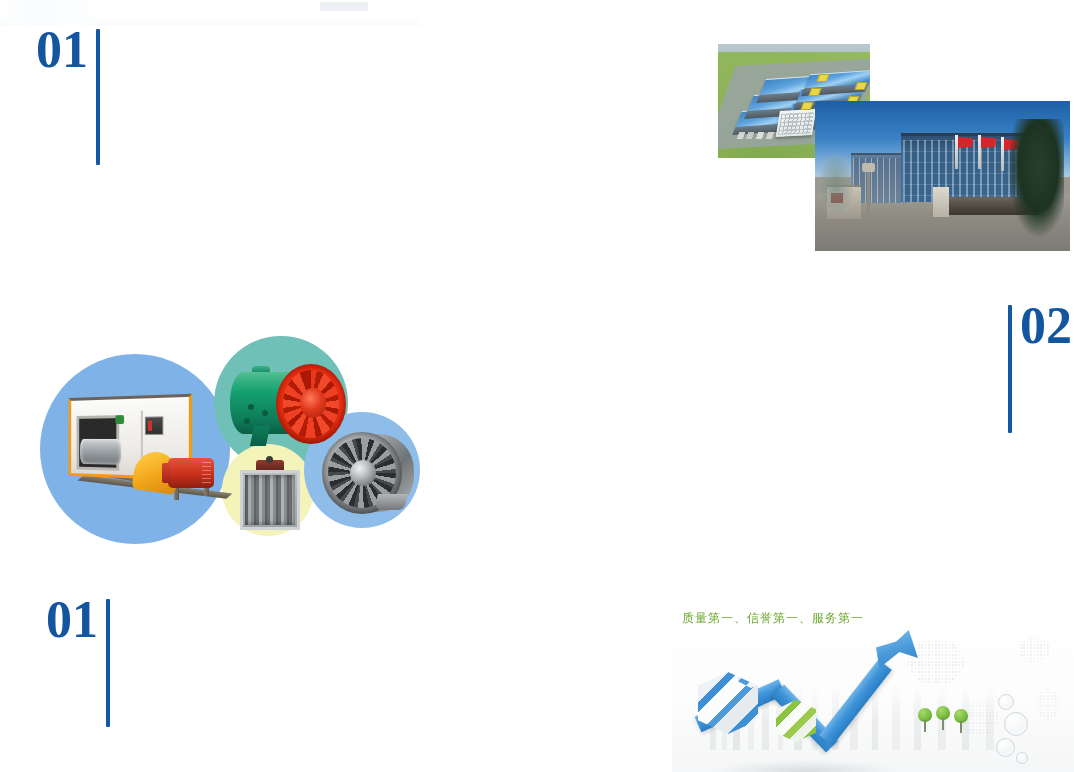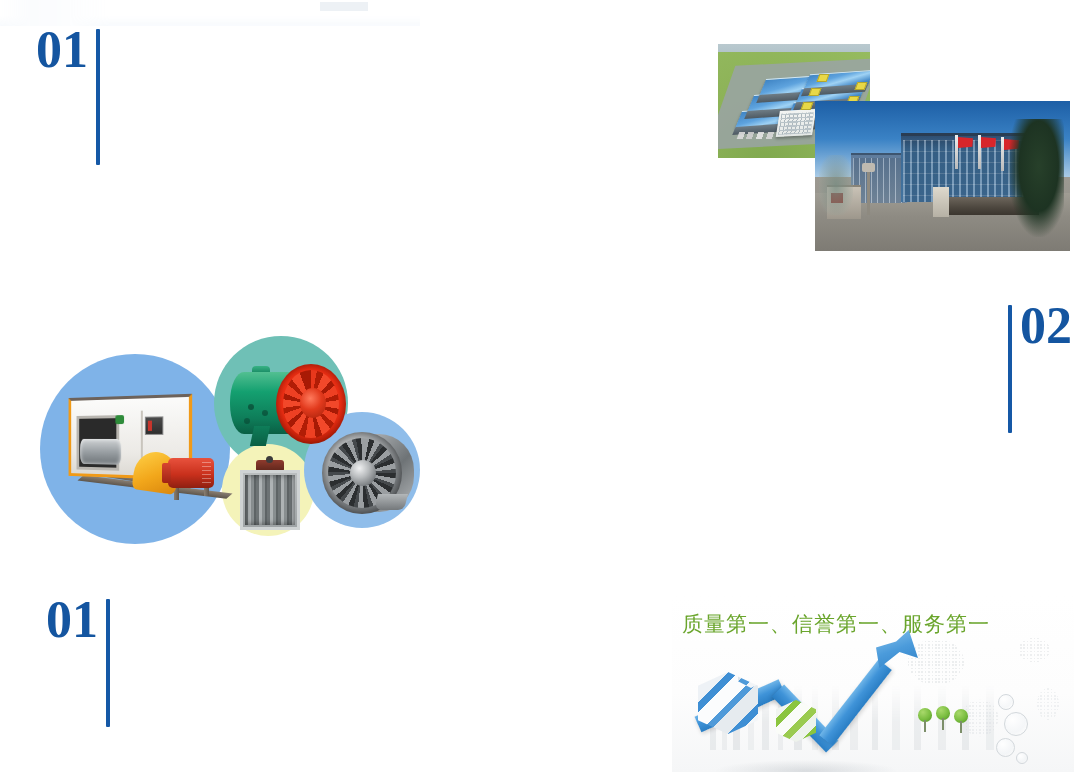--- a/index.html
+++ b/index.html
@@ -502,21 +502,21 @@
         #c9ced2 186px 192px, transparent 192px 206px, #d6dbde 206px 214px,
         transparent 214px 228px, #cdd2d6 228px 235px, transparent 235px 252px,
         #d3d8db 252px 260px, transparent 260px 276px, #c9ced2 276px 283px,
         transparent 283px 300px, #d6dbde 300px 308px, transparent 308px 374px);
     -webkit-mask-image: linear-gradient(180deg, transparent 0, #000 55%, #000 100%);
     mask-image: linear-gradient(180deg, transparent 0, #000 55%, #000 100%);
   }
   #growth-banner .slogan {
     position: absolute; left: 10px; top: 14px;
     font-family: "DejaVu Sans", sans-serif;
-    font-size: 21px;
+    font-size: 12px;
     font-weight: 500;
     letter-spacing: 1px;
     color: #6aa52c;
     text-shadow: 0 1px 0 rgba(255,255,255,.9);
     white-space: nowrap;
   }
   #growth-banner .arrow-wrap {
     position: absolute; left: 8px; top: 26px; width: 250px; height: 140px;
   }
   .seg {

